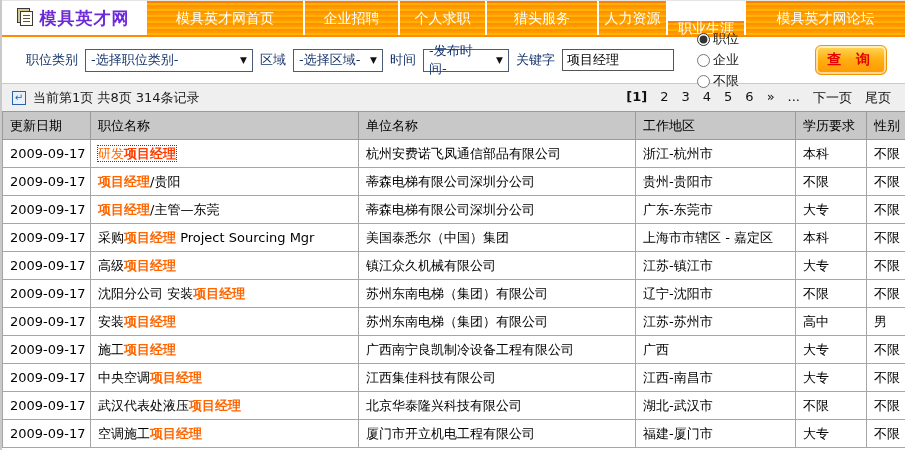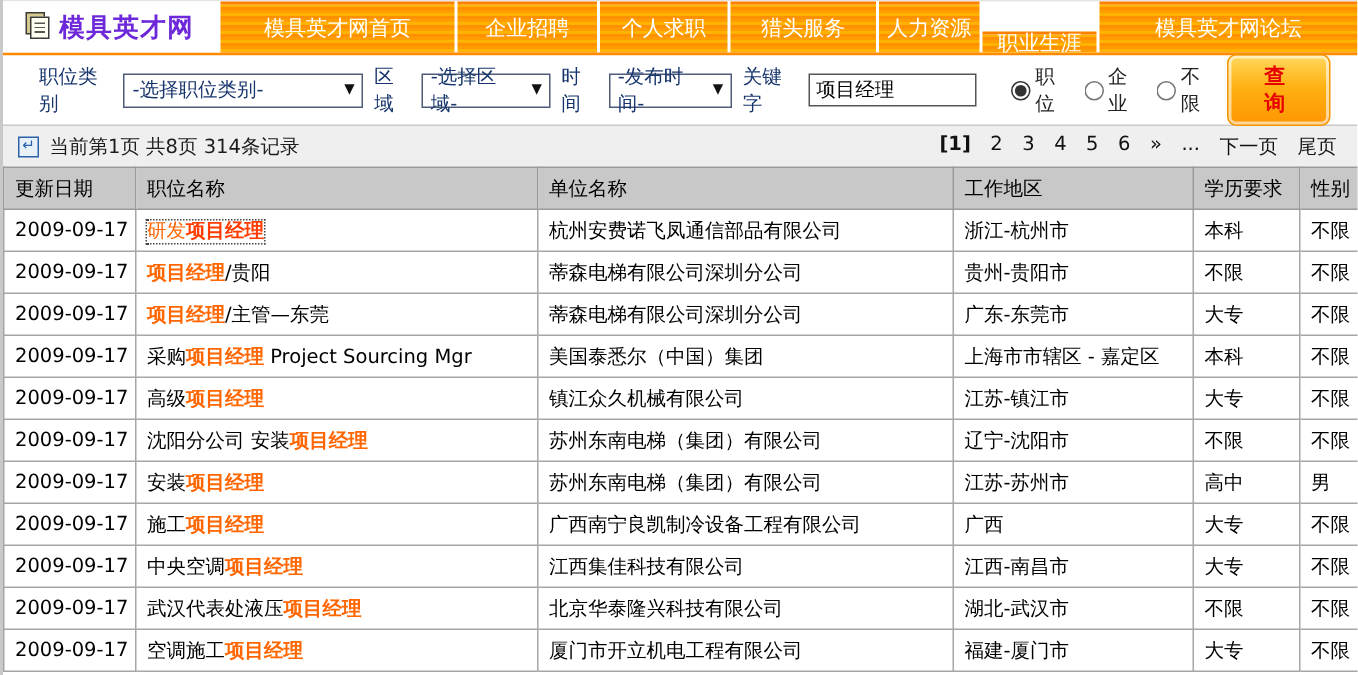--- a/index.html
+++ b/index.html
@@ -17,32 +17,32 @@
     background:repeating-linear-gradient(180deg,#555 0 1px,transparent 1px 3px); }
   .brand-text { color:#6d28d9; font-weight:bold; font-size:17px; letter-spacing:1px; }
   .tabs { flex:1; display:flex; gap:2px; }
   .tab {
     display:flex; align-items:center; justify-content:center;
     color:#fff; font-size:14px; cursor:pointer;
     background:repeating-linear-gradient(180deg,#ffb300 0 2px,#ff9000 2px 4px,#ff9d00 4px 6px);
     border-top:2px solid #ff8000;
   }
   .tab:nth-child(1){width:156px;} .tab:nth-child(2){width:93px;} .tab:nth-child(3){width:85px;}
-  .tab:nth-child(4){width:97px;} .tab:nth-child(5){width:67px;} .tab:nth-child(6){width:76px;margin-top:20px;}
+  .tab:nth-child(4){width:110px;} .tab:nth-child(5){width:67px;} .tab:nth-child(6){width:76px;margin-top:20px;}
   .tab:nth-child(7){flex:1;}
   
   .searchbar { height:47px; display:flex; align-items:center; padding-left:24px; gap:7px;
     border-bottom:1px solid #c9c9c9; font-size:13px; color:#16356c; background:#fff; }
   .sel { display:flex; align-items:center; background:#fff; border:1px solid #4d5a78; height:23px;
     padding:0 5px; color:#16356c; cursor:pointer; }
   .sel-arrow { margin-left:auto; padding-left:8px; font-size:9px; color:#111; }
   .sel.cat { width:168px; } .sel.reg { width:90px; } .sel.tim { width:86px; }
   .kw-input { width:112px; height:22px; border:1px solid #555; padding:2px 4px; font-size:13px; color:#000;
     font-family:"DejaVu Sans","Liberation Sans",sans-serif; }
-  .radios { display:flex; align-items:center; gap:3px; margin-left:10px; color:#222; }
+  .radios { display:flex; align-items:center; gap:3px; margin-left:10px; color:#222;flex-direction:column; }
   .radios label { display:flex; align-items:center; gap:2px; cursor:pointer; }
   .radios input { margin:0 1px 0 6px; accent-color:#333; }
   .query-btn { margin-left:auto; margin-right:18px; cursor:pointer;
     background:linear-gradient(#ffd95e,#ffb113 45%,#ff9600); border:1px solid #f29500; border-radius:6px;
     box-shadow:inset 0 0 0 2px rgba(255,255,255,.6); color:#e60000; font-weight:bold; font-size:14px;
     padding:5px 11px; letter-spacing:5px; font-family:"DejaVu Sans","Liberation Sans",sans-serif; }
   
   .statusbar { height:27px; background:#efefef; display:flex; align-items:center;
     padding:0 14px 0 10px; font-size:13px; color:#1c1c1c; }
   .status-icon { width:14px; height:14px; border:1px solid #2b62a8; background:#e8f0fa; color:#2b62a8;

